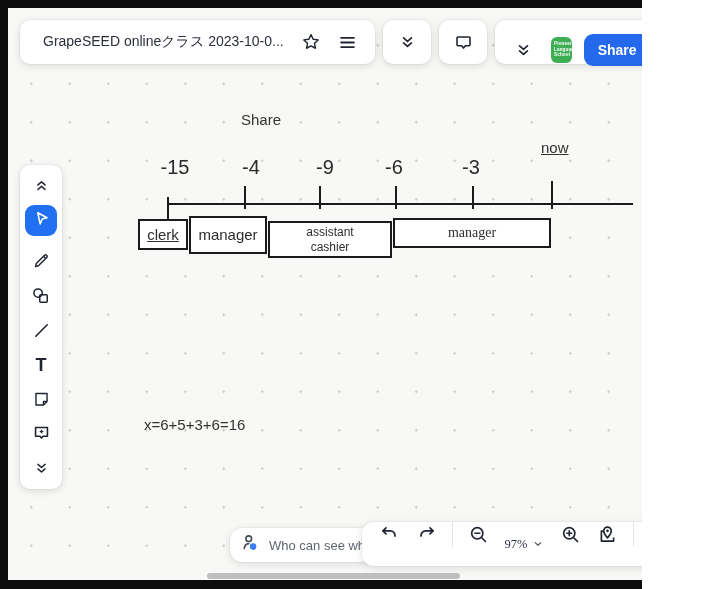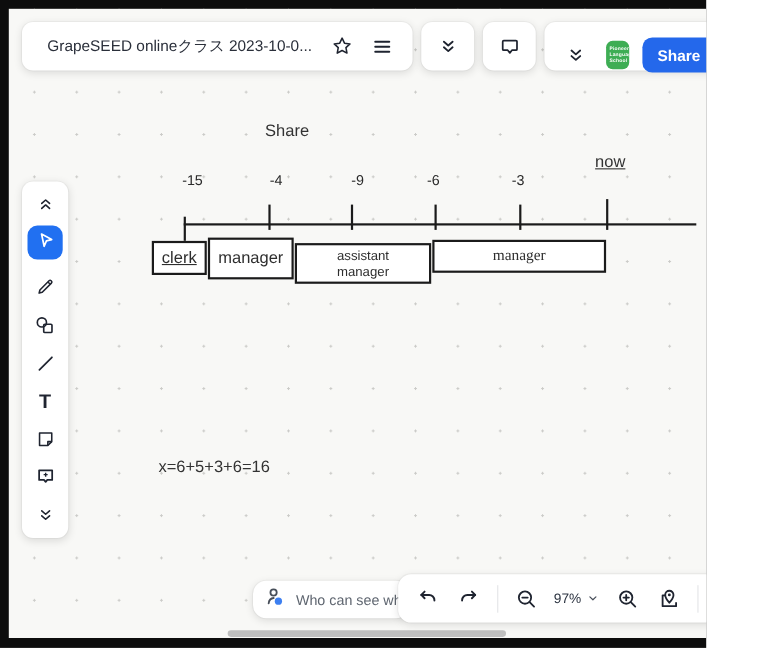--- a/index.html
+++ b/index.html
@@ -55,34 +55,34 @@
   .toolbar-left .tool { width:20px; height:20px; display:flex; align-items:center; justify-content:center; color:#1f2430; margin-top:15px; }
   .toolbar-left .tool.first { margin-top:0; height:16px; }
   .tool-active {
     width:32px; height:32px; border-radius:9px; margin-top:12px;
     display:flex; align-items:center; justify-content:center;
   }
   .text-tool-glyph { font-size:18px; font-weight:bold; color:#1f2430; line-height:1; }
 
   
   .cv-text { position:absolute; color:#333; font-size:15px; white-space:nowrap; }
-  .tick-label { position:absolute; width:36px; text-align:center; top:148px; color:#2b2b2b; font-size:13px; }
+  .tick-label { position:absolute; width:36px; text-align:center; top:148px; color:#2b2b2b; font-size:20px; }
   .tl-line { position:absolute; left:159px; top:195px; width:466px; height:2px; background:#1b1b1b; }
   .tl-tick { position:absolute; width:2px; background:#1b1b1b; }
   .tl-box {
     position:absolute; background:#fff; border:2px solid #1b1b1b;
     display:flex; align-items:center; justify-content:center; text-align:center;
     color:#2e2e2e; font-size:15px; line-height:1.2;
   }
 
   
   .presence-card { left:222px; top:520px; width:142px; height:34px; border-radius:12px; display:flex; align-items:center; padding:0 0 0 10px; overflow:hidden; z-index:1; }
   .presence-label { font-size:13px; color:#5f6670; white-space:nowrap; margin-left:7px; }
 
-  .toolbar-bottom { left:354px; top:514px; width:324px; height:44px; border-radius:12px; display:flex; align-items:center; justify-content:space-between; padding:0 15px; z-index:2; }
+  .toolbar-bottom { left:354px; top:514px; width:324px; height:44px; border-radius:12px; display:flex; justify-content:space-between; padding:0 15px; z-index:2;font-family:Liberation Serif, serif; }
   .tb-icon { width:24px; height:24px; display:flex; align-items:center; justify-content:center; color:#1f2430; }
   .tb-divider { width:1px; height:25px; background:#e3e4e7; }
   .zoom-label { display:flex; align-items:center; color:#2b3340; font-size:12.5px; }
   .zoom-label svg { margin-left:5px; }
   .frames-icon { position:relative; width:23px; height:20px; }
   .frames-back { position:absolute; left:0; bottom:0; width:14px; height:13px; border:2px solid #1f2430; border-radius:3px; }
   .frames-front { position:absolute; right:0; top:0; width:17px; height:15px; border:2px solid #1f2430; border-radius:3px; background:#fff; display:flex; align-items:center; justify-content:center; font-size:9.5px; font-weight:bold; color:#1f2430; }
 
   .scroll-v { position:absolute; left:683px; top:174px; width:7px; height:183px; background:#bfbfbf; border-radius:4px; }
   .scroll-h { position:absolute; left:199px; top:565px; width:253px; height:6px; background:#bfbfbf; border-radius:3px; }
@@ -231,21 +231,21 @@
     <div class="tl-line"></div>
     <div class="tl-tick" style="left:159px; top:189px; height:22px;"></div>
     <div class="tl-tick" style="left:236px; top:178px; height:23px;"></div>
     <div class="tl-tick" style="left:311px; top:178px; height:23px;"></div>
     <div class="tl-tick" style="left:387px; top:178px; height:23px;"></div>
     <div class="tl-tick" style="left:464px; top:178px; height:23px;"></div>
     <div class="tl-tick" style="left:543px; top:173px; height:28px;"></div>
 
     <div class="tl-box" style="left:130px; top:211px; width:50px; height:31px;text-decoration:underline;">clerk</div>
     <div class="tl-box" style="left:181px; top:208px; width:78px; height:38px;">manager</div>
-    <div class="tl-box" style="left:260px; top:213px; width:124px; height:37px; font-size:12px; padding:0 26px;">assistant manager</div>
+    <div class="tl-box" style="left:260px; top:213px; width:124px; height:37px; font-size:12px; padding:0 26px;">assistant cashier</div>
     <div class="tl-box" style="left:385px; top:210px; width:158px; height:30px; font-size:14px;font-family:Liberation Serif, serif;">manager</div>
 
     <div class="cv-text" style="left:136px; top:408px;">x=6+5+3+6=16</div>
 
     <div class="card presence-card">
       <span>
         <svg width="22" height="22" viewBox="0 0 24 24">
             <g fill="none" stroke="#474e59" stroke-width="1.8" stroke-linecap="round">
               <circle cx="9.5" cy="7.3" r="3.1"></circle>
               <path d="M4.6 18c.4-3.3 2.4-5.1 5-5.3"></path>

